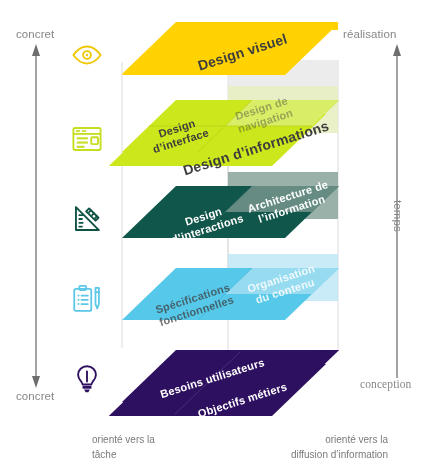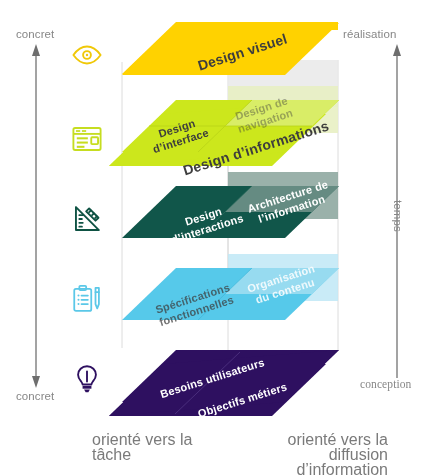--- a/index.html
+++ b/index.html
@@ -27,21 +27,21 @@
   #lbl-conception{left:360px;top:378px;font-family:Liberation Serif, serif;}
   #lbl-temps{
     left:404px;top:200px;
     transform:rotate(90deg);
     transform-origin:left top;
   }
 
   
   .bottom-cap{
     position:absolute;
-    font-size:16px;
+    font-size:10px;
     color:#7a7a7a;
     line-height:15px;
     white-space:pre-line;
   }
   #cap-left{left:92px;top:432px;text-align:left;}
   #cap-right{left:248px;top:432px;text-align:right;width:140px;}
 
   
   #axes{position:absolute;left:0;top:0;width:440px;height:476px;pointer-events:none;}
 

